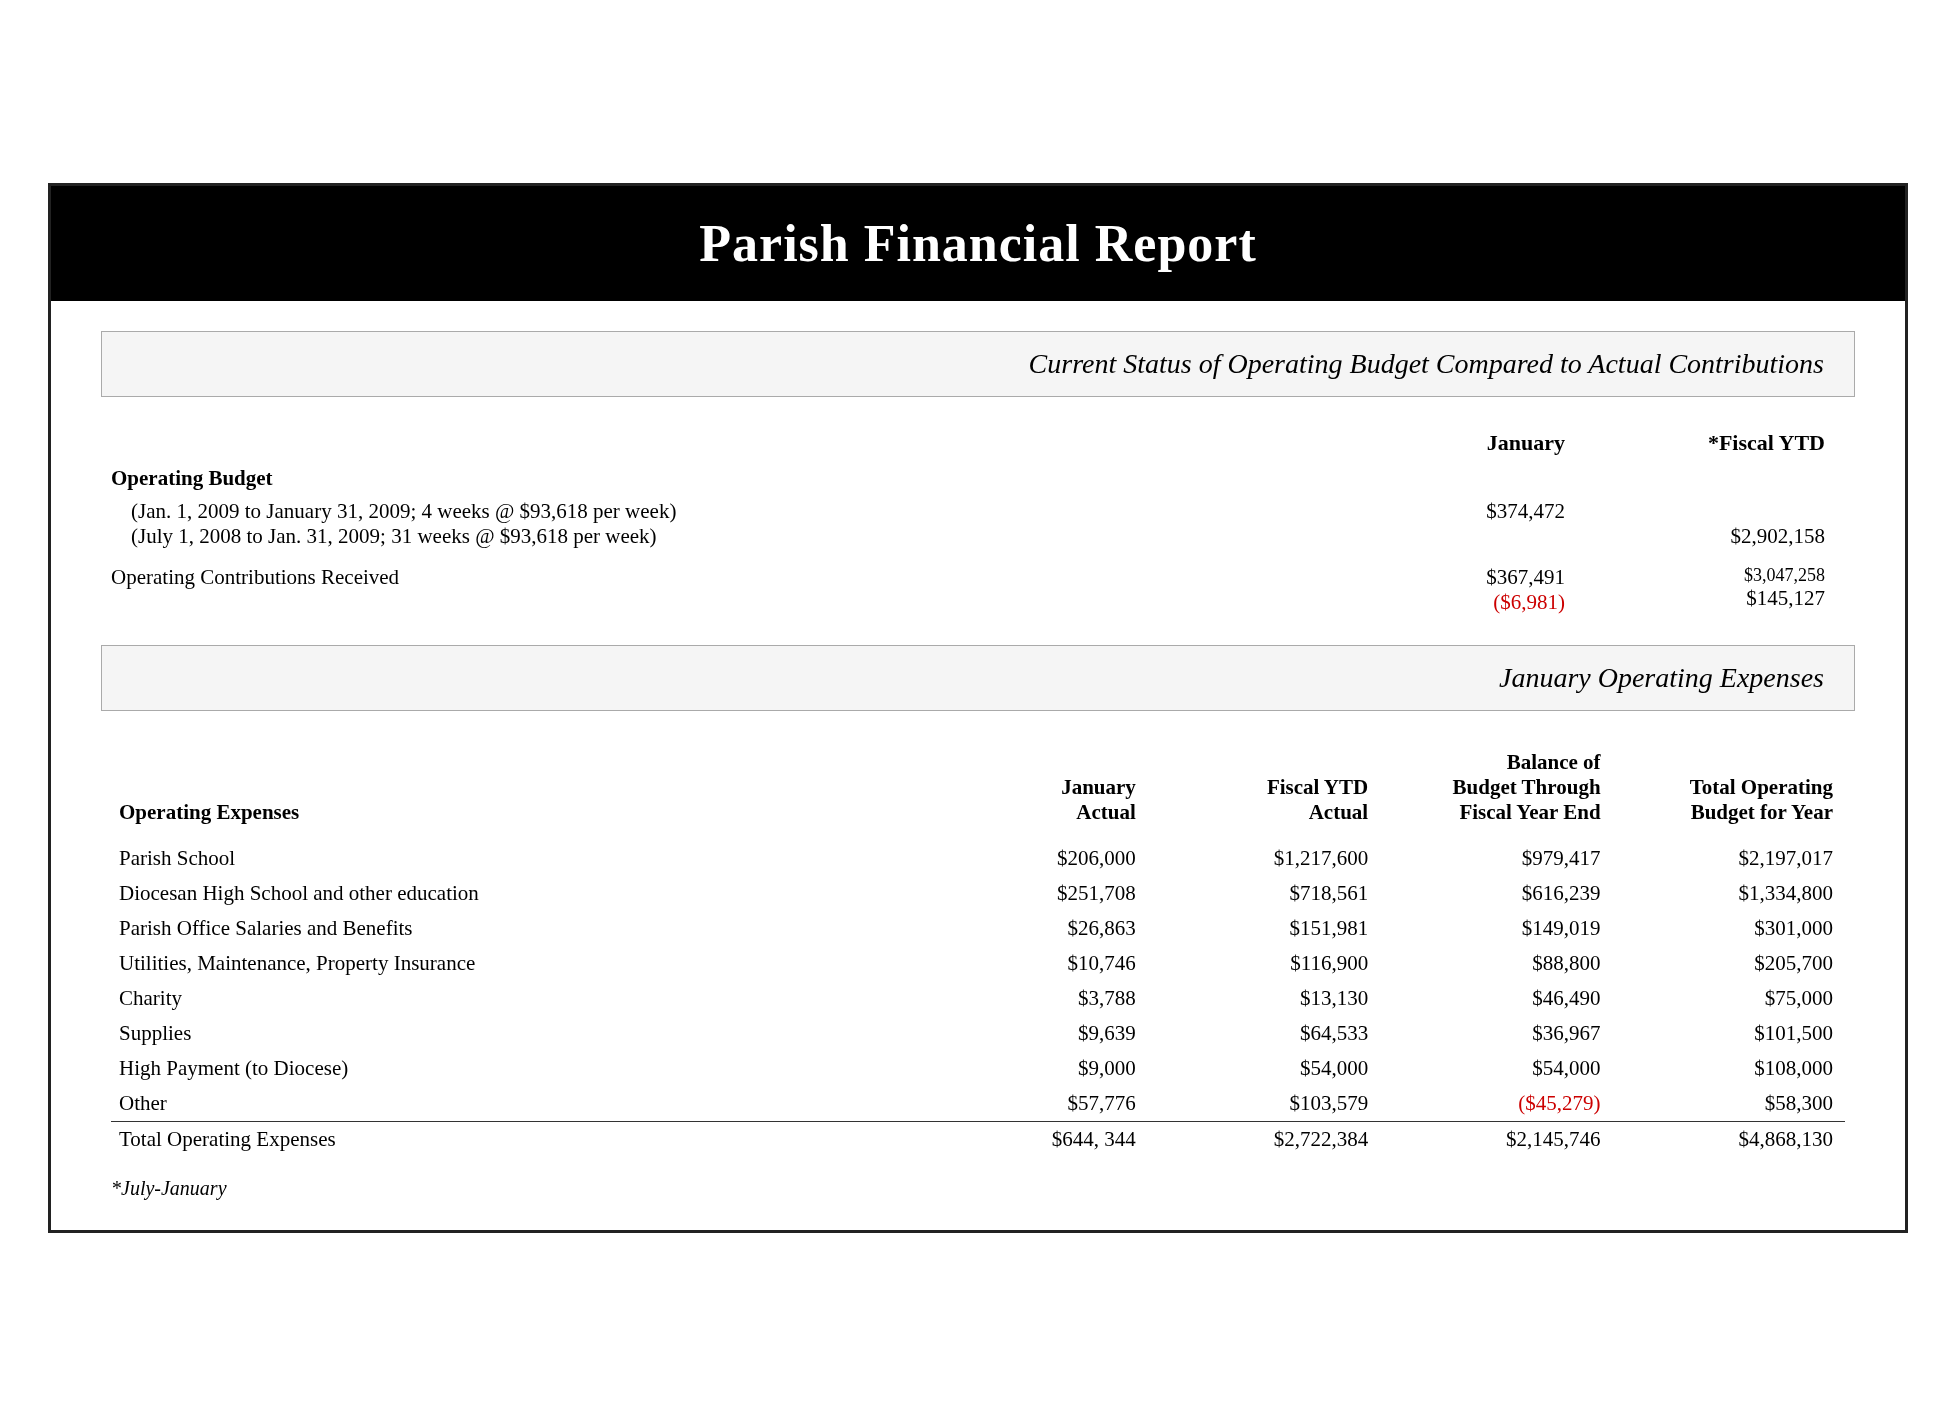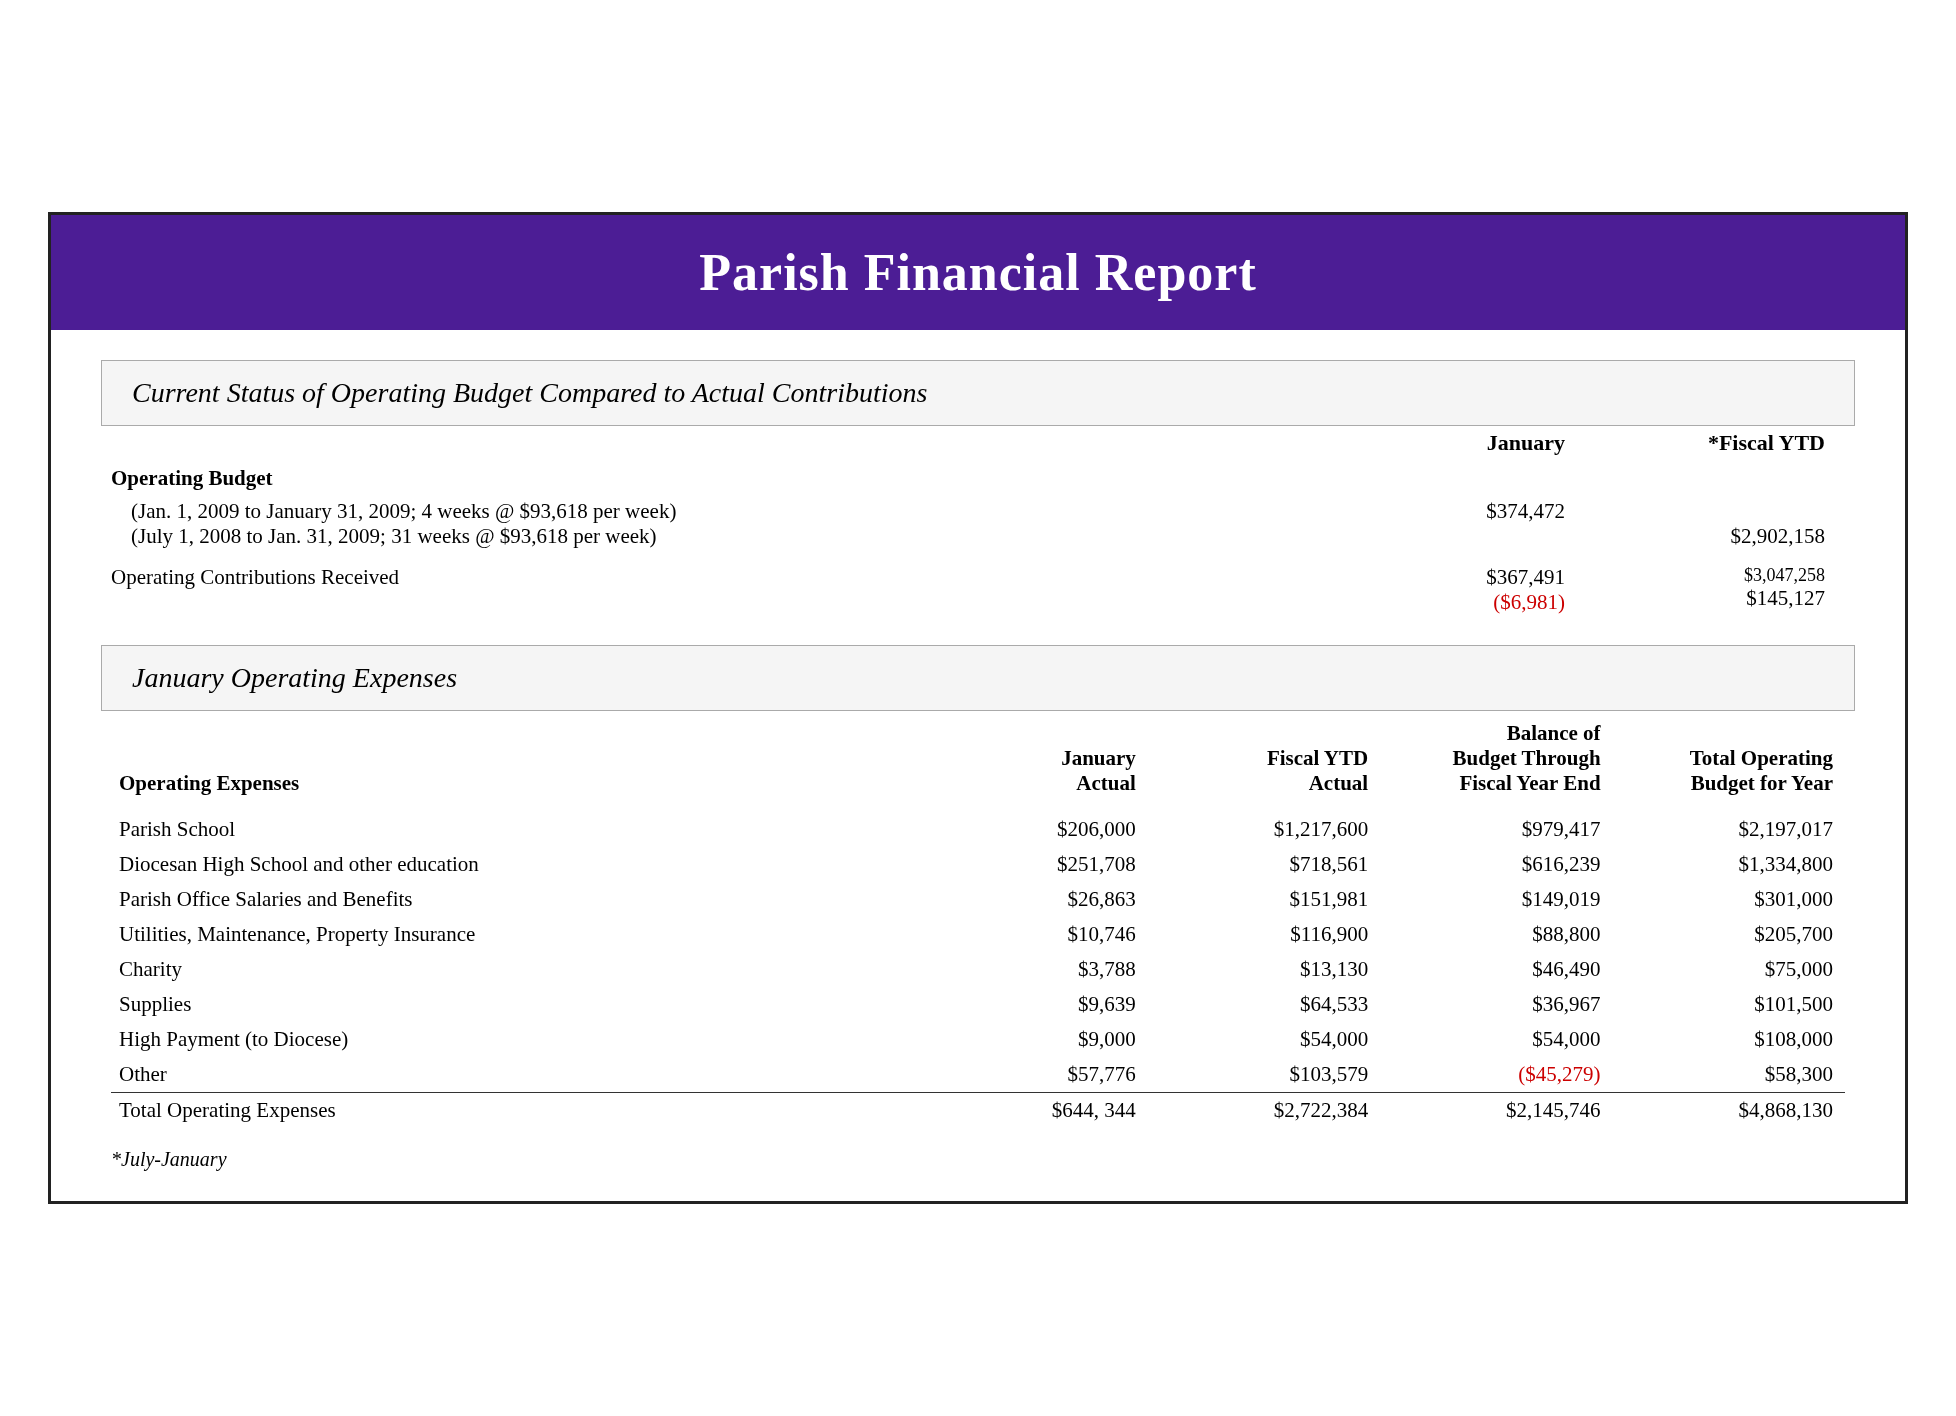--- a/index.html
+++ b/index.html
@@ -19,43 +19,43 @@
       padding: 20px;
     }
 
     .page-wrapper {
       width: 1860px;
       border: 3px solid #222;
       background: #fff;
     }
 
     .header {
-      background: #4c1d95;
+      background: #000000;
       padding: 28px 40px;
       text-align: center;
     }
 
     .header h1 {
       color: #fff;
       font-size: 52px;
       font-weight: bold;
       letter-spacing: 1px;
     }
 
     .content {
       padding: 30px 50px 30px 50px;
     }
 
     
     .section-box {
       border: 1px solid #aaa;
       background: #f5f5f5;
       padding: 16px 30px;
-      margin-bottom: 4px;
-      text-align: left;
+      margin-bottom: 33px;
+      text-align: right;
     }
 
     .section-box h2 {
       font-size: 28px;
       font-weight: normal;
       font-style: italic;
     }
 
     
     .budget-section {

